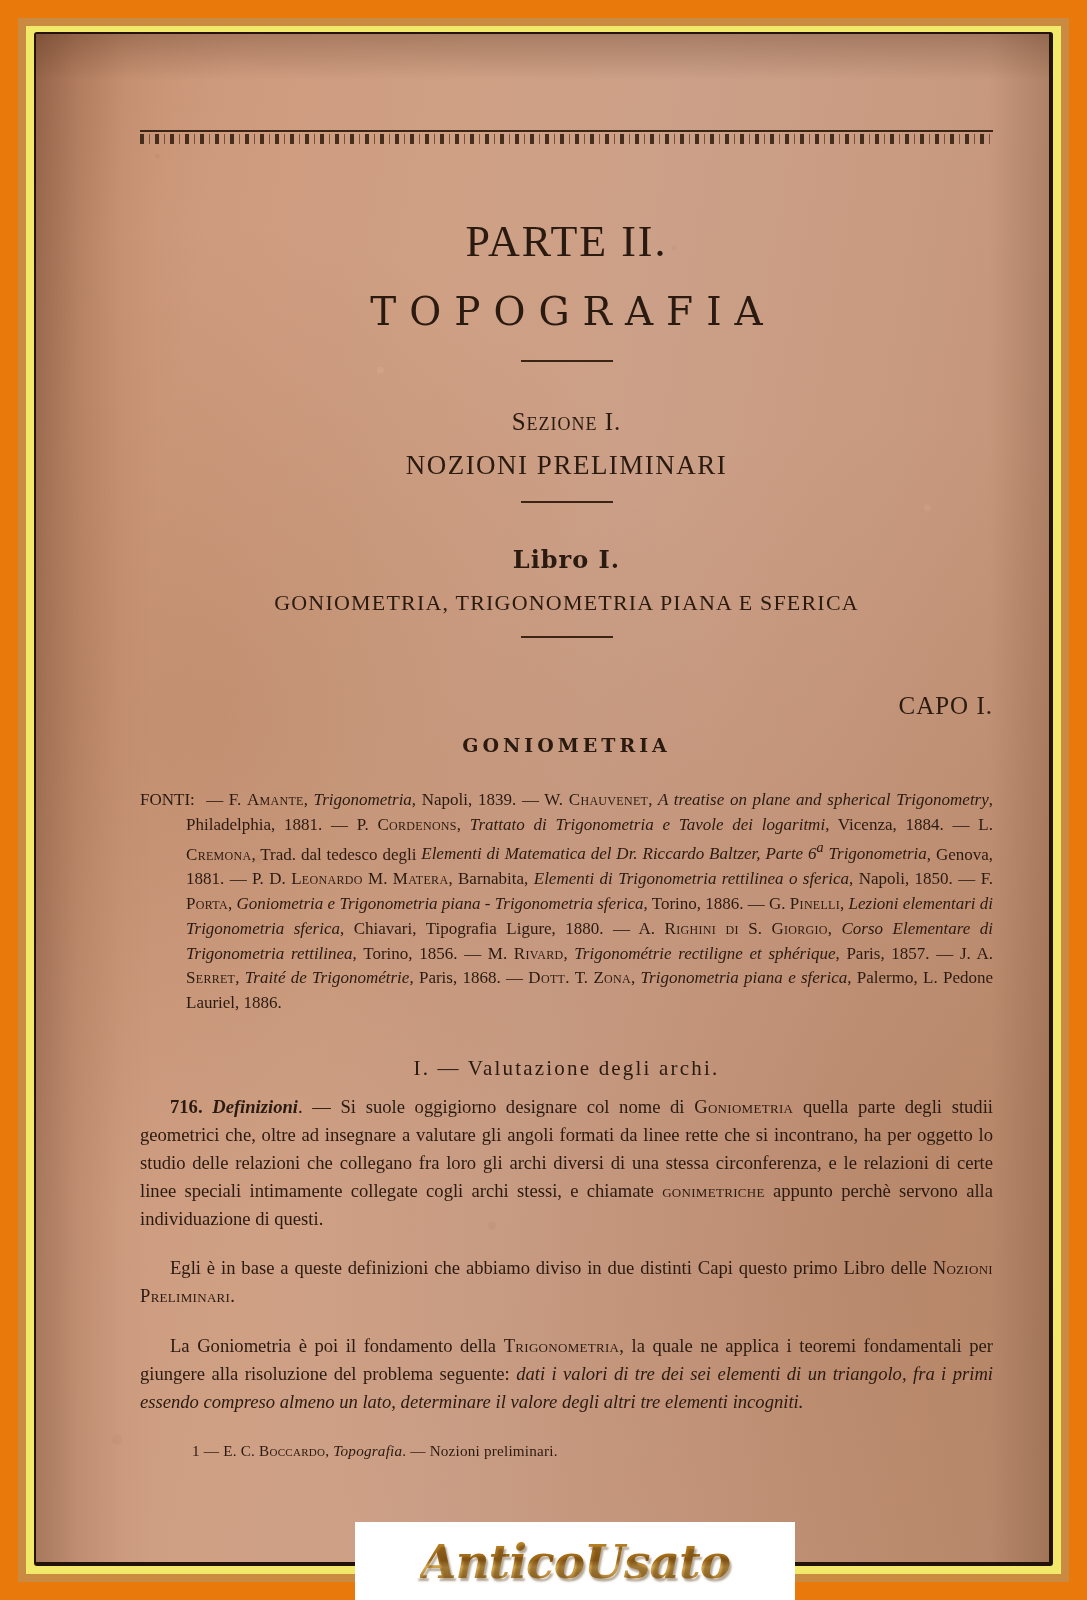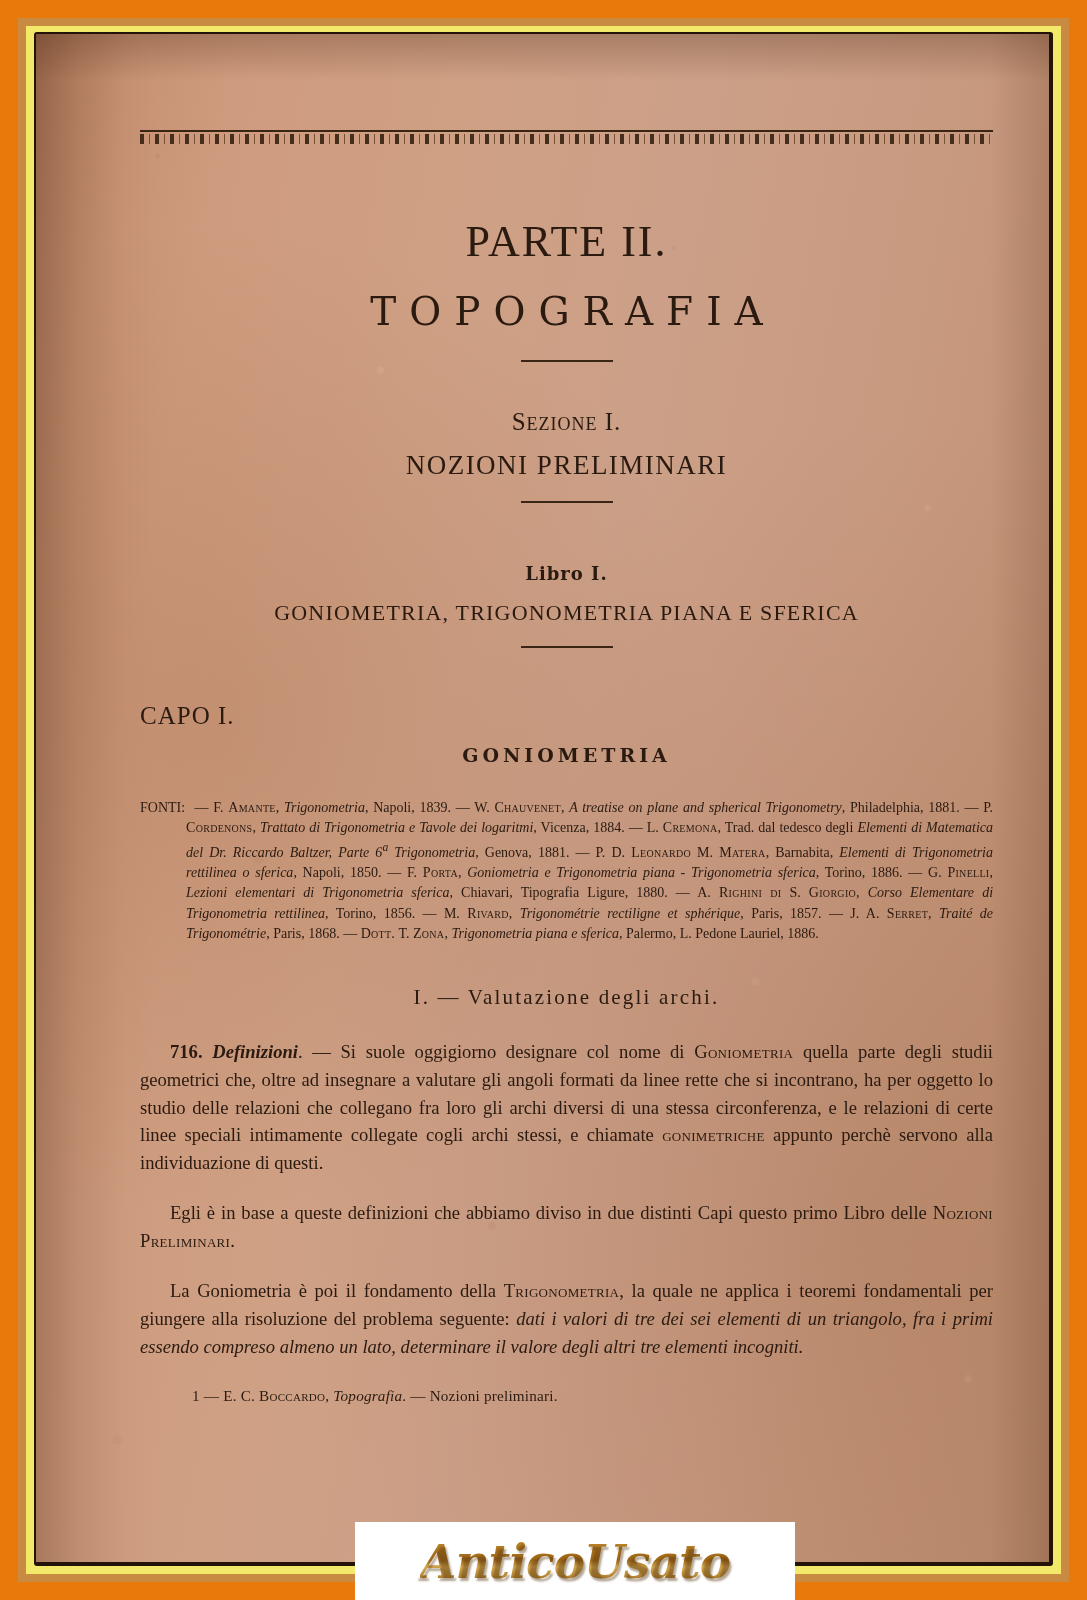--- a/index.html
+++ b/index.html
@@ -166,53 +166,53 @@
   }
   h4.nozioni {
     text-align: center;
     font-size: 27px;
     font-weight: 400;
     letter-spacing: 1.5px;
     margin: 14px 0 0 0;
   }
   h4.libro {
     text-align: center;
-    font-size: 18px;
+    font-size: 24px;
     font-weight: 700;
     letter-spacing: 1px;
-    margin: 60px 0 0 0;
+    margin: 42px 0 0 0;
     font-family: "DejaVu Serif", serif;
   }
   h5.gonio-line {
     text-align: center;
     font-size: 22px;
     font-weight: 400;
     letter-spacing: 1.2px;
     margin: 16px 0 0 0;
   }
   h4.capo {
-    text-align: left;
+    text-align: right;
     font-size: 25px;
     font-weight: 400;
     letter-spacing: 1px;
     margin: 54px 0 0 0;
   }
   h5.capo-sub {
     text-align: center;
     font-size: 19px;
     font-weight: 700;
     letter-spacing: 4px;
     margin: 14px 0 0 0;
     font-family: "DejaVu Serif", serif;
   }
 
   
   .fonti {
     margin: 32px 0 0 0;
-    font-size: 14px;
+    font-size: 17px;
     line-height: 1.46;
     text-align: justify;
     text-indent: 0;
     padding-left: 46px;
   }
   .fonti .lead { margin-left: -46px; }
   .fonti i { font-style: italic; }
   .sc {
     font-variant: small-caps;
     letter-spacing: .3px;
@@ -226,21 +226,21 @@
     margin: 40px 0 0 0;
   }
 
   p.body {
     font-size: 18.6px;
     line-height: 1.5;
     text-align: justify;
     margin: 22px 0 0 0;
     text-indent: 30px;
   }
-  p.body.first { margin-top: 28px; }
+  p.body.first { margin-top: 12px; }
   p.body i { font-style: italic; }
   .defin {
     font-weight: 700;
     font-style: italic;
   }
   .num716 {
     font-weight: 700;
   }
 
   .signature {

